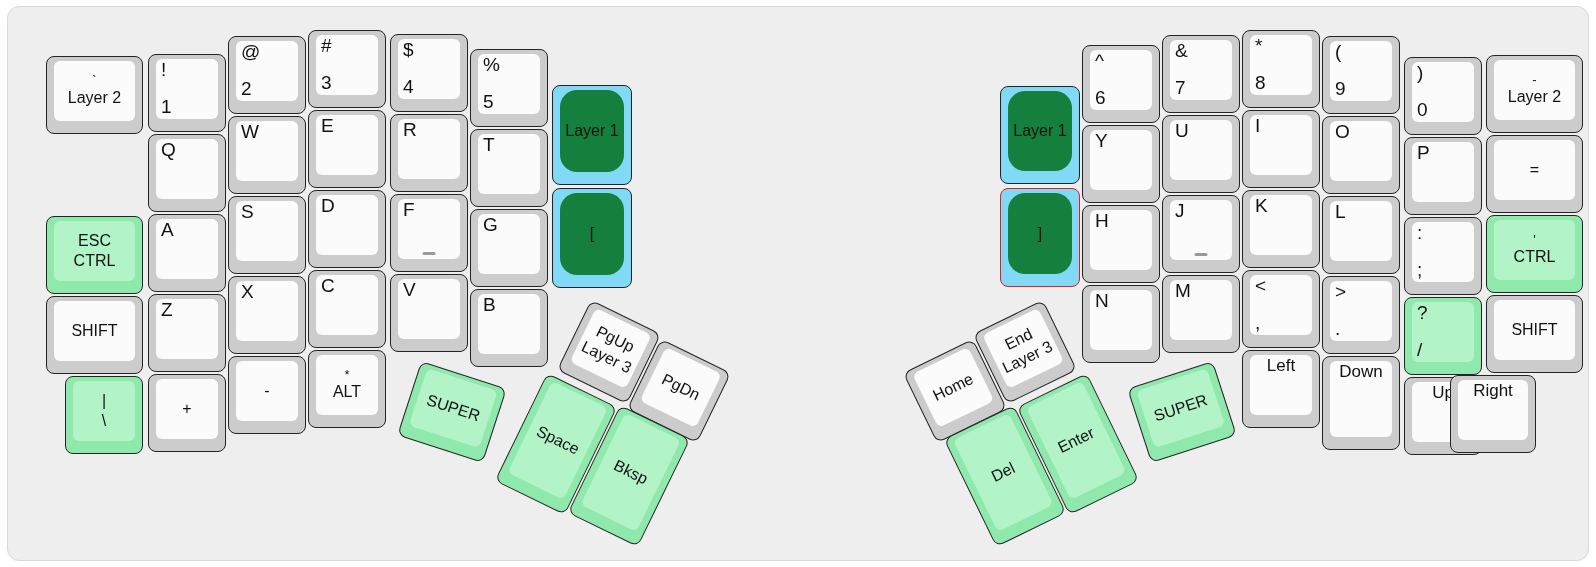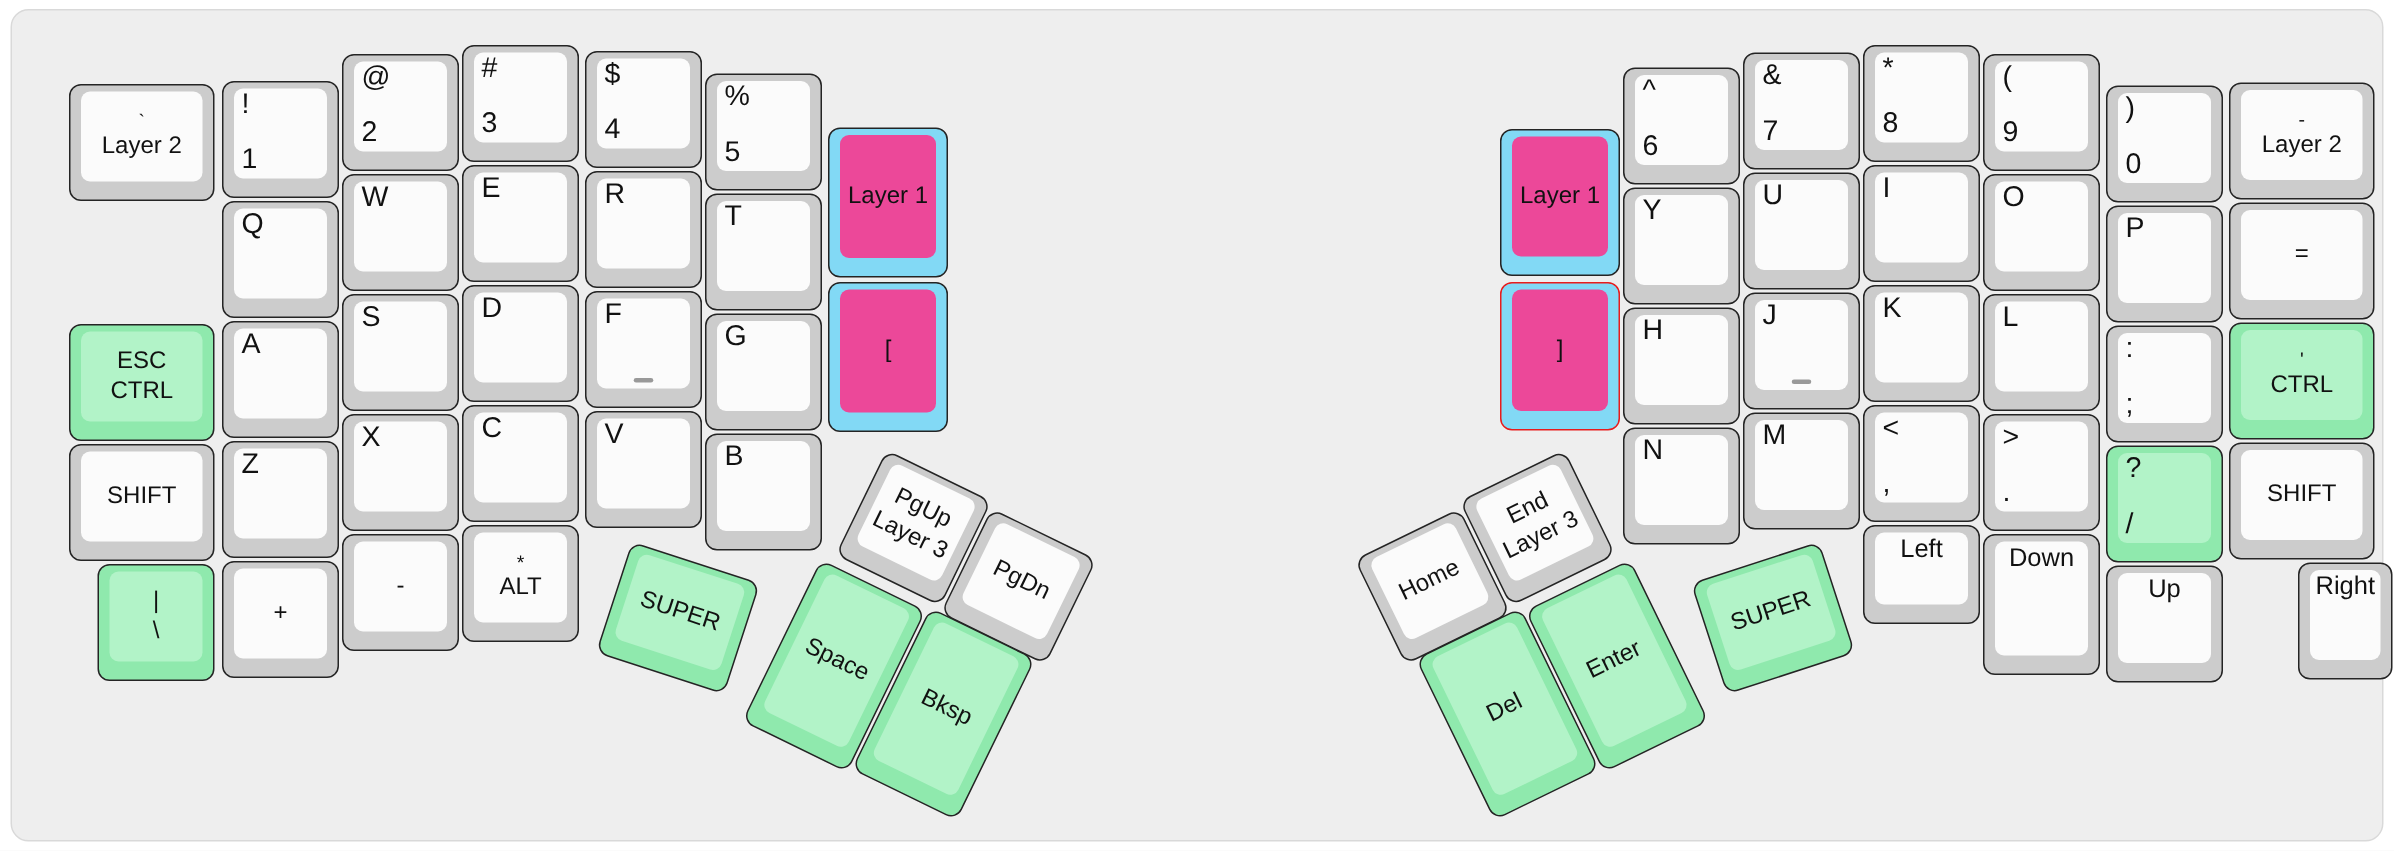--- a/index.html
+++ b/index.html
@@ -8,21 +8,21 @@
           border:1px solid #d9d9d9;border-radius:12px;}
   .key{position:absolute;box-sizing:border-box;border:1.5px solid #242424;border-radius:8px;}
   .key.gray{background:#cccccc;}
   .key.green{background:#8fe9ad;}
   .key.blue{background:#82d9f5;}
   .key.redborder{border-color:#e81c1c;}
   .cap{position:absolute;left:7px;right:7px;top:4px;bottom:12px;border-radius:6px;
        display:flex;flex-direction:column;overflow:hidden;}
   .gray .cap{background:#fbfbfb;}
   .green .cap{background:#b2f3c8;}
-  .blue .cap{background:#ec4899;}
+  .blue .cap{background:#15803d;border-radius:17px;}
   .cap.letter{justify-content:flex-start;align-items:flex-start;padding:1px 0 0 5px;font-size:19px;line-height:1.1;}
   .cap.pair{justify-content:space-between;align-items:flex-start;padding:1px 0 2px 5px;font-size:19px;line-height:1.05;}
   .cap.center{justify-content:center;align-items:center;text-align:center;font-size:16px;line-height:1.25;}
   .cap.centertop{justify-content:flex-start;align-items:center;text-align:center;font-size:17px;padding-top:1px;}
   .lg{display:block;}
   .lg.sm{font-size:13px;line-height:1.1;}
   .homing{position:absolute;bottom:4px;left:50%;transform:translateX(-50%);
           width:13px;height:3px;background:#999;border-radius:1.5px;}
 </style>
 </head>
@@ -304,21 +304,21 @@
       <div class="cap letter">
         <span class="lg">K</span>
       </div>
     </div>
     <div class="key gray" style="left: 1234px; top: 263px; width: 78px; height: 78px;">
       <div class="cap pair">
         <span class="lg">&lt;</span>
         <span class="lg">,</span>
       </div>
     </div>
-    <div class="key gray" style="left: 1234px; top: 343px; width: 78px; height: 66px;">
+    <div class="key gray" style="left: 1234px; top: 343px; width: 78px; height: 78px;">
       <div class="cap centertop">
         <span class="lg">Left</span>
       </div>
     </div>
     <div class="key gray" style="left: 1314px; top: 29px; width: 78px; height: 78px;">
       <div class="cap pair">
         <span class="lg">(</span>
         <span class="lg">9</span>
       </div>
     </div>
@@ -386,18 +386,18 @@
       <div class="cap center">
         <span class="lg sm">'</span>
         <span class="lg">CTRL</span>
       </div>
     </div>
     <div class="key gray" style="left: 1478px; top: 288px; width: 97px; height: 78px;">
       <div class="cap center">
         <span class="lg">SHIFT</span>
       </div>
     </div>
-    <div class="key gray" style="left: 1524px; top: 368px; width: 63px; height: 78px;">
+    <div class="key gray" style="left: 1442px; top: 368px; width: 86px; height: 78px;">
       <div class="cap centertop">
         <span class="lg">Right</span>
       </div>
     </div>
   </div>
 
 </body></html>

